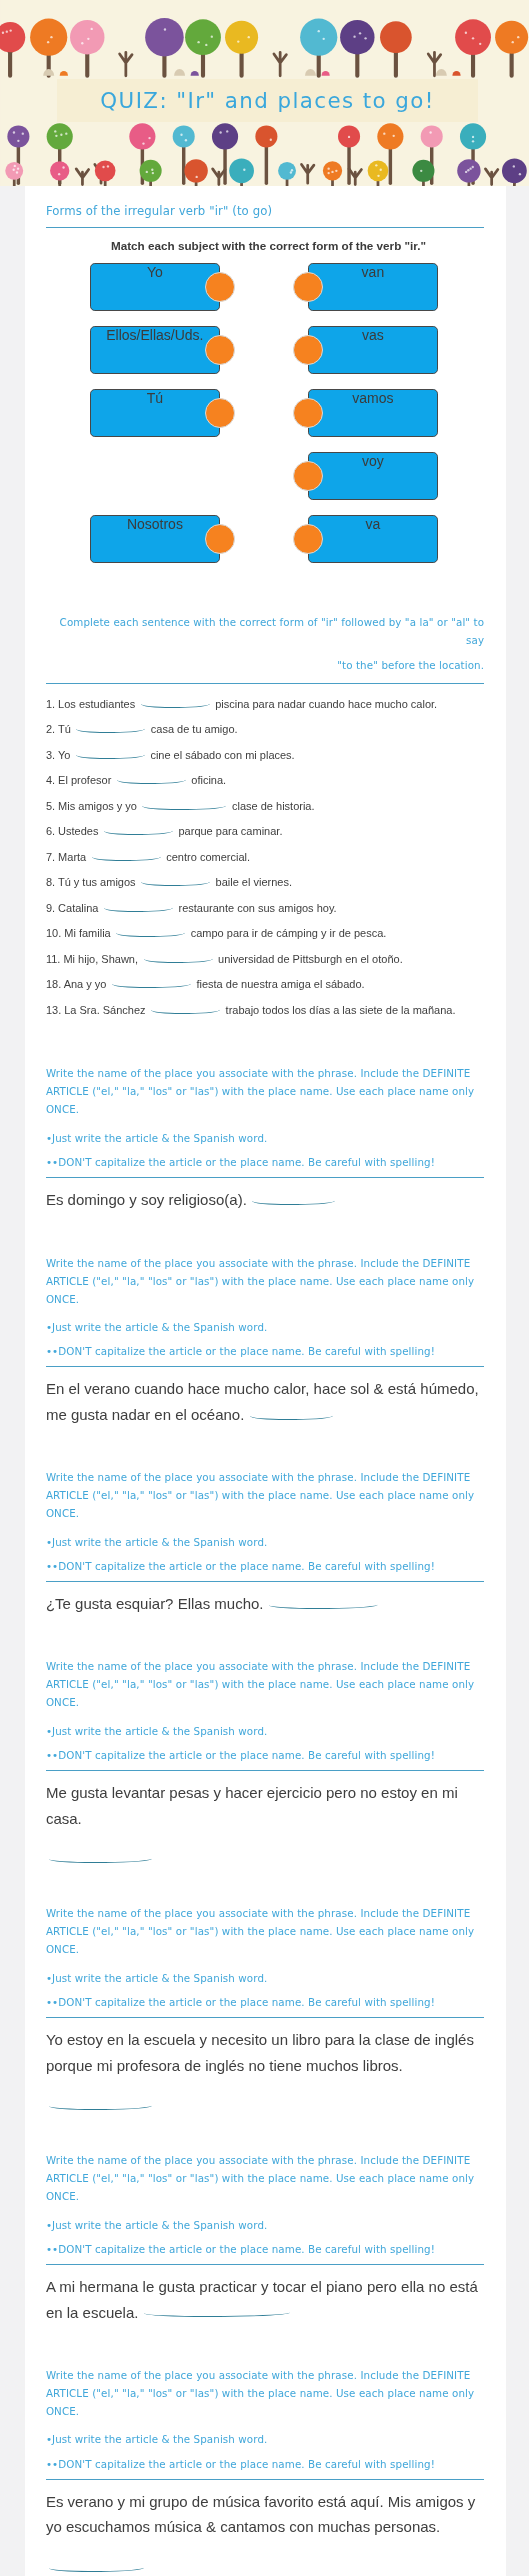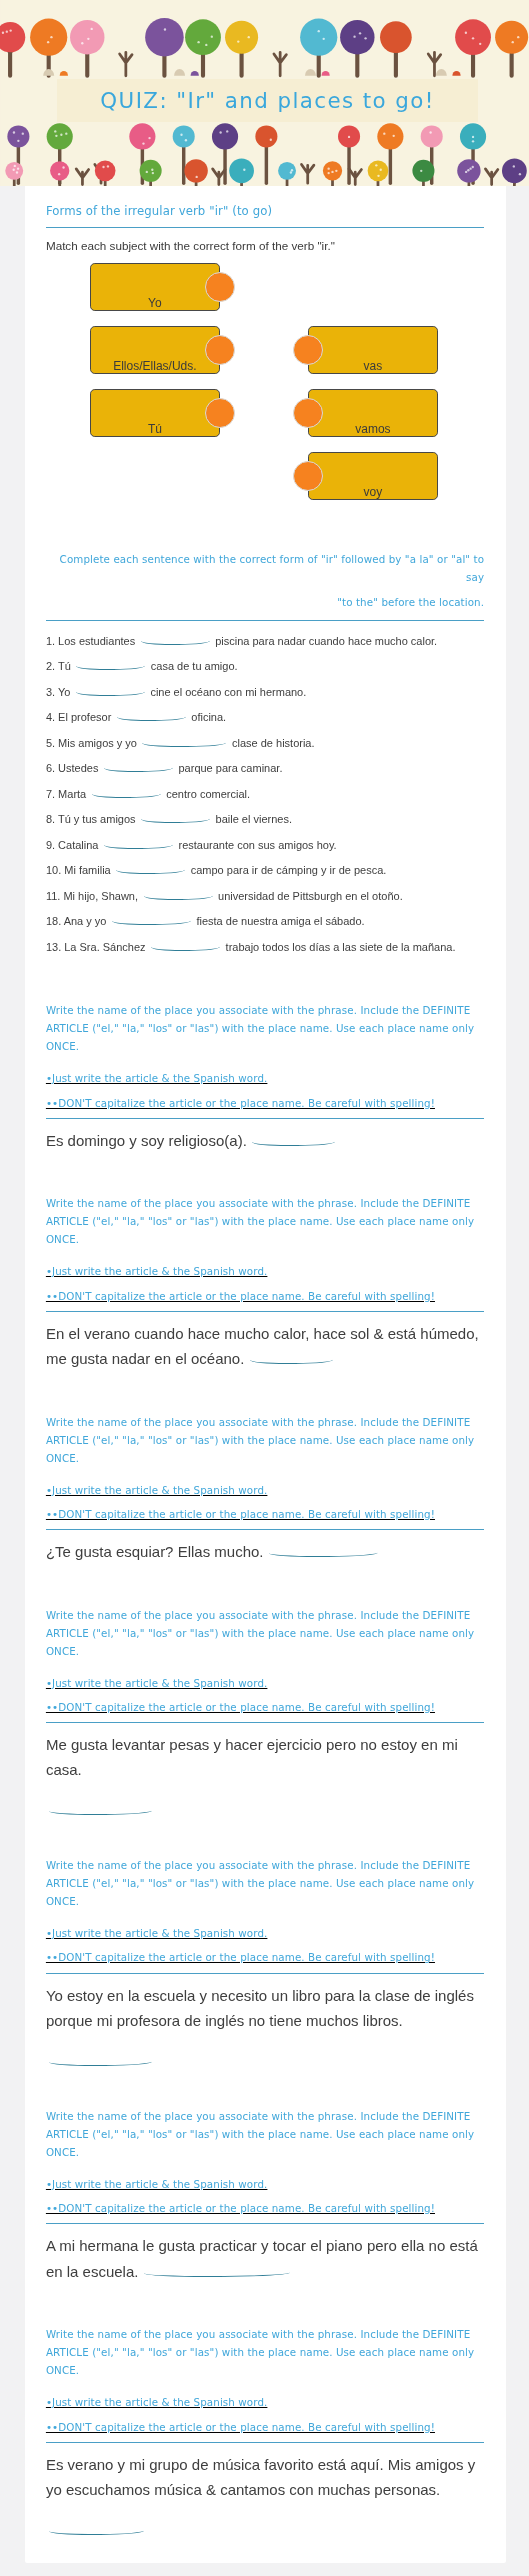--- a/index.html
+++ b/index.html
@@ -10,45 +10,45 @@
   .banner-strip{position:absolute;left:57px;top:79px;width:421px;height:43px;background:#f6eed3;
     display:flex;align-items:center;justify-content:center;}
   .banner-title{font-family:"DejaVu Sans",sans-serif;font-size:21.4px;letter-spacing:1.4px;
     color:#3aa7dc;white-space:nowrap;font-weight:400;}
   
   .card{background:#ffffff;width:481px;margin:0 auto;box-sizing:border-box;
     padding:16.6px 21.4px 28px 21.4px;border-radius:0 0 2.1px 2.1px;}
   .hand{font-family:"DejaVu Sans",sans-serif;color:#41a7da;font-size:10.3px;line-height:18px;letter-spacing:0.1px;}
   h2.hand{font-size:11.7px;font-weight:400;margin:0 0 8.3px 0;line-height:16.6px;}
   .rule{border:none;border-top:1.1px solid #4a9fc6;margin:0;}
-  .instruction{font-size:11.7px;font-weight:400;color:#3b3b3b;margin:11px 0 0 0;}
+  .instruction{font-size:11.7px;font-weight:700;color:#3b3b3b;margin:11px 0 0 7px;text-align:center;}
   
   .match{margin-top:11px;}
   .match-row{position:relative;height:48px;margin-bottom:15px;}
   .mbox{position:absolute;top:0;width:130px;height:48px;border:1px solid #474747;border-radius:4.8px;
-    background:#eab308;display:flex;align-items:flex-end;justify-content:center;
-    font-size:12px;color:#3b3b3b;font-weight:500;box-sizing:border-box;}
+    background:#0ea5e9;display:flex;align-items:flex-start;justify-content:center;
+    font-size:14px;color:#3b3b3b;font-weight:500;box-sizing:border-box;}
   .mbox.left{left:44px;}
   .mbox.right{left:262px;}
   .dot{position:absolute;top:50%;width:30px;height:30px;border-radius:50%;
     background:#f6821f;border:1.4px solid #d9d9d9;box-sizing:border-box;transform:translateY(-50%);}
   .dot.l{right:-16px;}
   .dot.r{left:-16px;}
   
   .sentences{margin-top:8.3px;font-size:11px;line-height:25.5px;font-weight:400;color:#3e3e3e;}
   .sentence{margin:0;}
   .blank{display:inline-block;height:10.3px;border-bottom:1.4px solid #2f7d96;border-radius:0 0 45% 45%/0 0 4.1px 4.1px;
     width:69px;margin:0 5.5px;vertical-align:baseline;transform:rotate(-.3deg);}
   .complete-head{margin-top:50px;}
   .complete-head p{margin:0;text-align:right;}
   .complete-head p + p{margin-top:6.2px;}
   .complete-head .rule{margin-top:9px;}
   
   .place-block{margin-top:41px;}
-  .place-block .notes{margin-top:14px;text-decoration:underline;}
+  .place-block .notes{margin-top:7px;}
   .place-block .notes p{margin:0 0 6.2px 0;}
   .place-block .rule{margin-top:4.1px;}
   .prompt{font-size:15px;line-height:25.5px;font-weight:500;color:#3e3e3e;margin:9px 0 0 0;}
   .blank-below{display:block;margin:21px 0 0 2.8px;}
 </style>
 </head>
 <body>
 
 <div class="page">
 
@@ -223,20 +223,24 @@
     <h2 class="hand">Forms of the irregular verb "ir" (to go)</h2>
     <hr class="rule">
     <p class="instruction">Match each subject with the correct form of the verb "ir."</p>
 
     <div class="match">
       <div class="match-row">
         <div class="mbox left">
           <span>Yo</span>
           <span class="dot l"></span>
         </div>
+        <div class="mbox right">
+          <span class="dot r"></span>
+          <span>van</span>
+        </div>
       </div>
       <div class="match-row">
         <div class="mbox left">
           <span>Ellos/Ellas/Uds.</span>
           <span class="dot l"></span>
         </div>
         <div class="mbox right">
           <span class="dot r"></span>
           <span>vas</span>
         </div>
@@ -250,32 +254,42 @@
           <span class="dot r"></span>
           <span>vamos</span>
         </div>
       </div>
       <div class="match-row">
         <div class="mbox right">
           <span class="dot r"></span>
           <span>voy</span>
         </div>
       </div>
+      <div class="match-row">
+        <div class="mbox left">
+          <span>Nosotros</span>
+          <span class="dot l"></span>
+        </div>
+        <div class="mbox right">
+          <span class="dot r"></span>
+          <span>va</span>
+        </div>
+      </div>
     </div>
 
     <div class="complete-head">
       <p class="hand">Complete each sentence with the correct form of "ir"  followed by "a la" or "al" to say</p>
       <p class="hand">"to the"  before the location.</p>
       <hr class="rule">
     </div>
 
     <div class="sentences">
       <p class="sentence"><span>1. Los estudiantes</span><span class="blank"></span><span>piscina para nadar cuando hace mucho calor.</span></p>
       <p class="sentence"><span>2. Tú</span><span class="blank"></span><span>casa de tu amigo.</span></p>
-      <p class="sentence"><span>3. Yo</span><span class="blank"></span><span>cine el océano con mi hermano.</span></p>
+      <p class="sentence"><span>3. Yo</span><span class="blank"></span><span>cine el sábado con mi places.</span></p>
       <p class="sentence"><span>4. El profesor</span><span class="blank"></span><span>oficina.</span></p>
       <p class="sentence"><span>5. Mis amigos y yo</span><span class="blank" style="width:84px"></span><span>clase de historia.</span></p>
       <p class="sentence"><span>6. Ustedes</span><span class="blank"></span><span>parque para caminar.</span></p>
       <p class="sentence"><span>7. Marta</span><span class="blank"></span><span>centro comercial.</span></p>
       <p class="sentence"><span>8. Tú y tus amigos</span><span class="blank"></span><span>baile el viernes.</span></p>
       <p class="sentence"><span>9. Catalina</span><span class="blank"></span><span>restaurante con sus amigos hoy.</span></p>
       <p class="sentence"><span>10. Mi familia</span><span class="blank"></span><span>campo para ir de cámping y ir de pesca.</span></p>
       <p class="sentence"><span>11. Mi hijo, Shawn,</span><span class="blank"></span><span>universidad de Pittsburgh en el otoño.</span></p>
       <p class="sentence"><span>18. Ana y yo</span><span class="blank" style="width:79px"></span><span>fiesta de nuestra amiga el sábado.</span></p>
       <p class="sentence"><span>13. La Sra. Sánchez</span><span class="blank"></span><span>trabajo todos los días a las siete de la mañana.</span></p>

